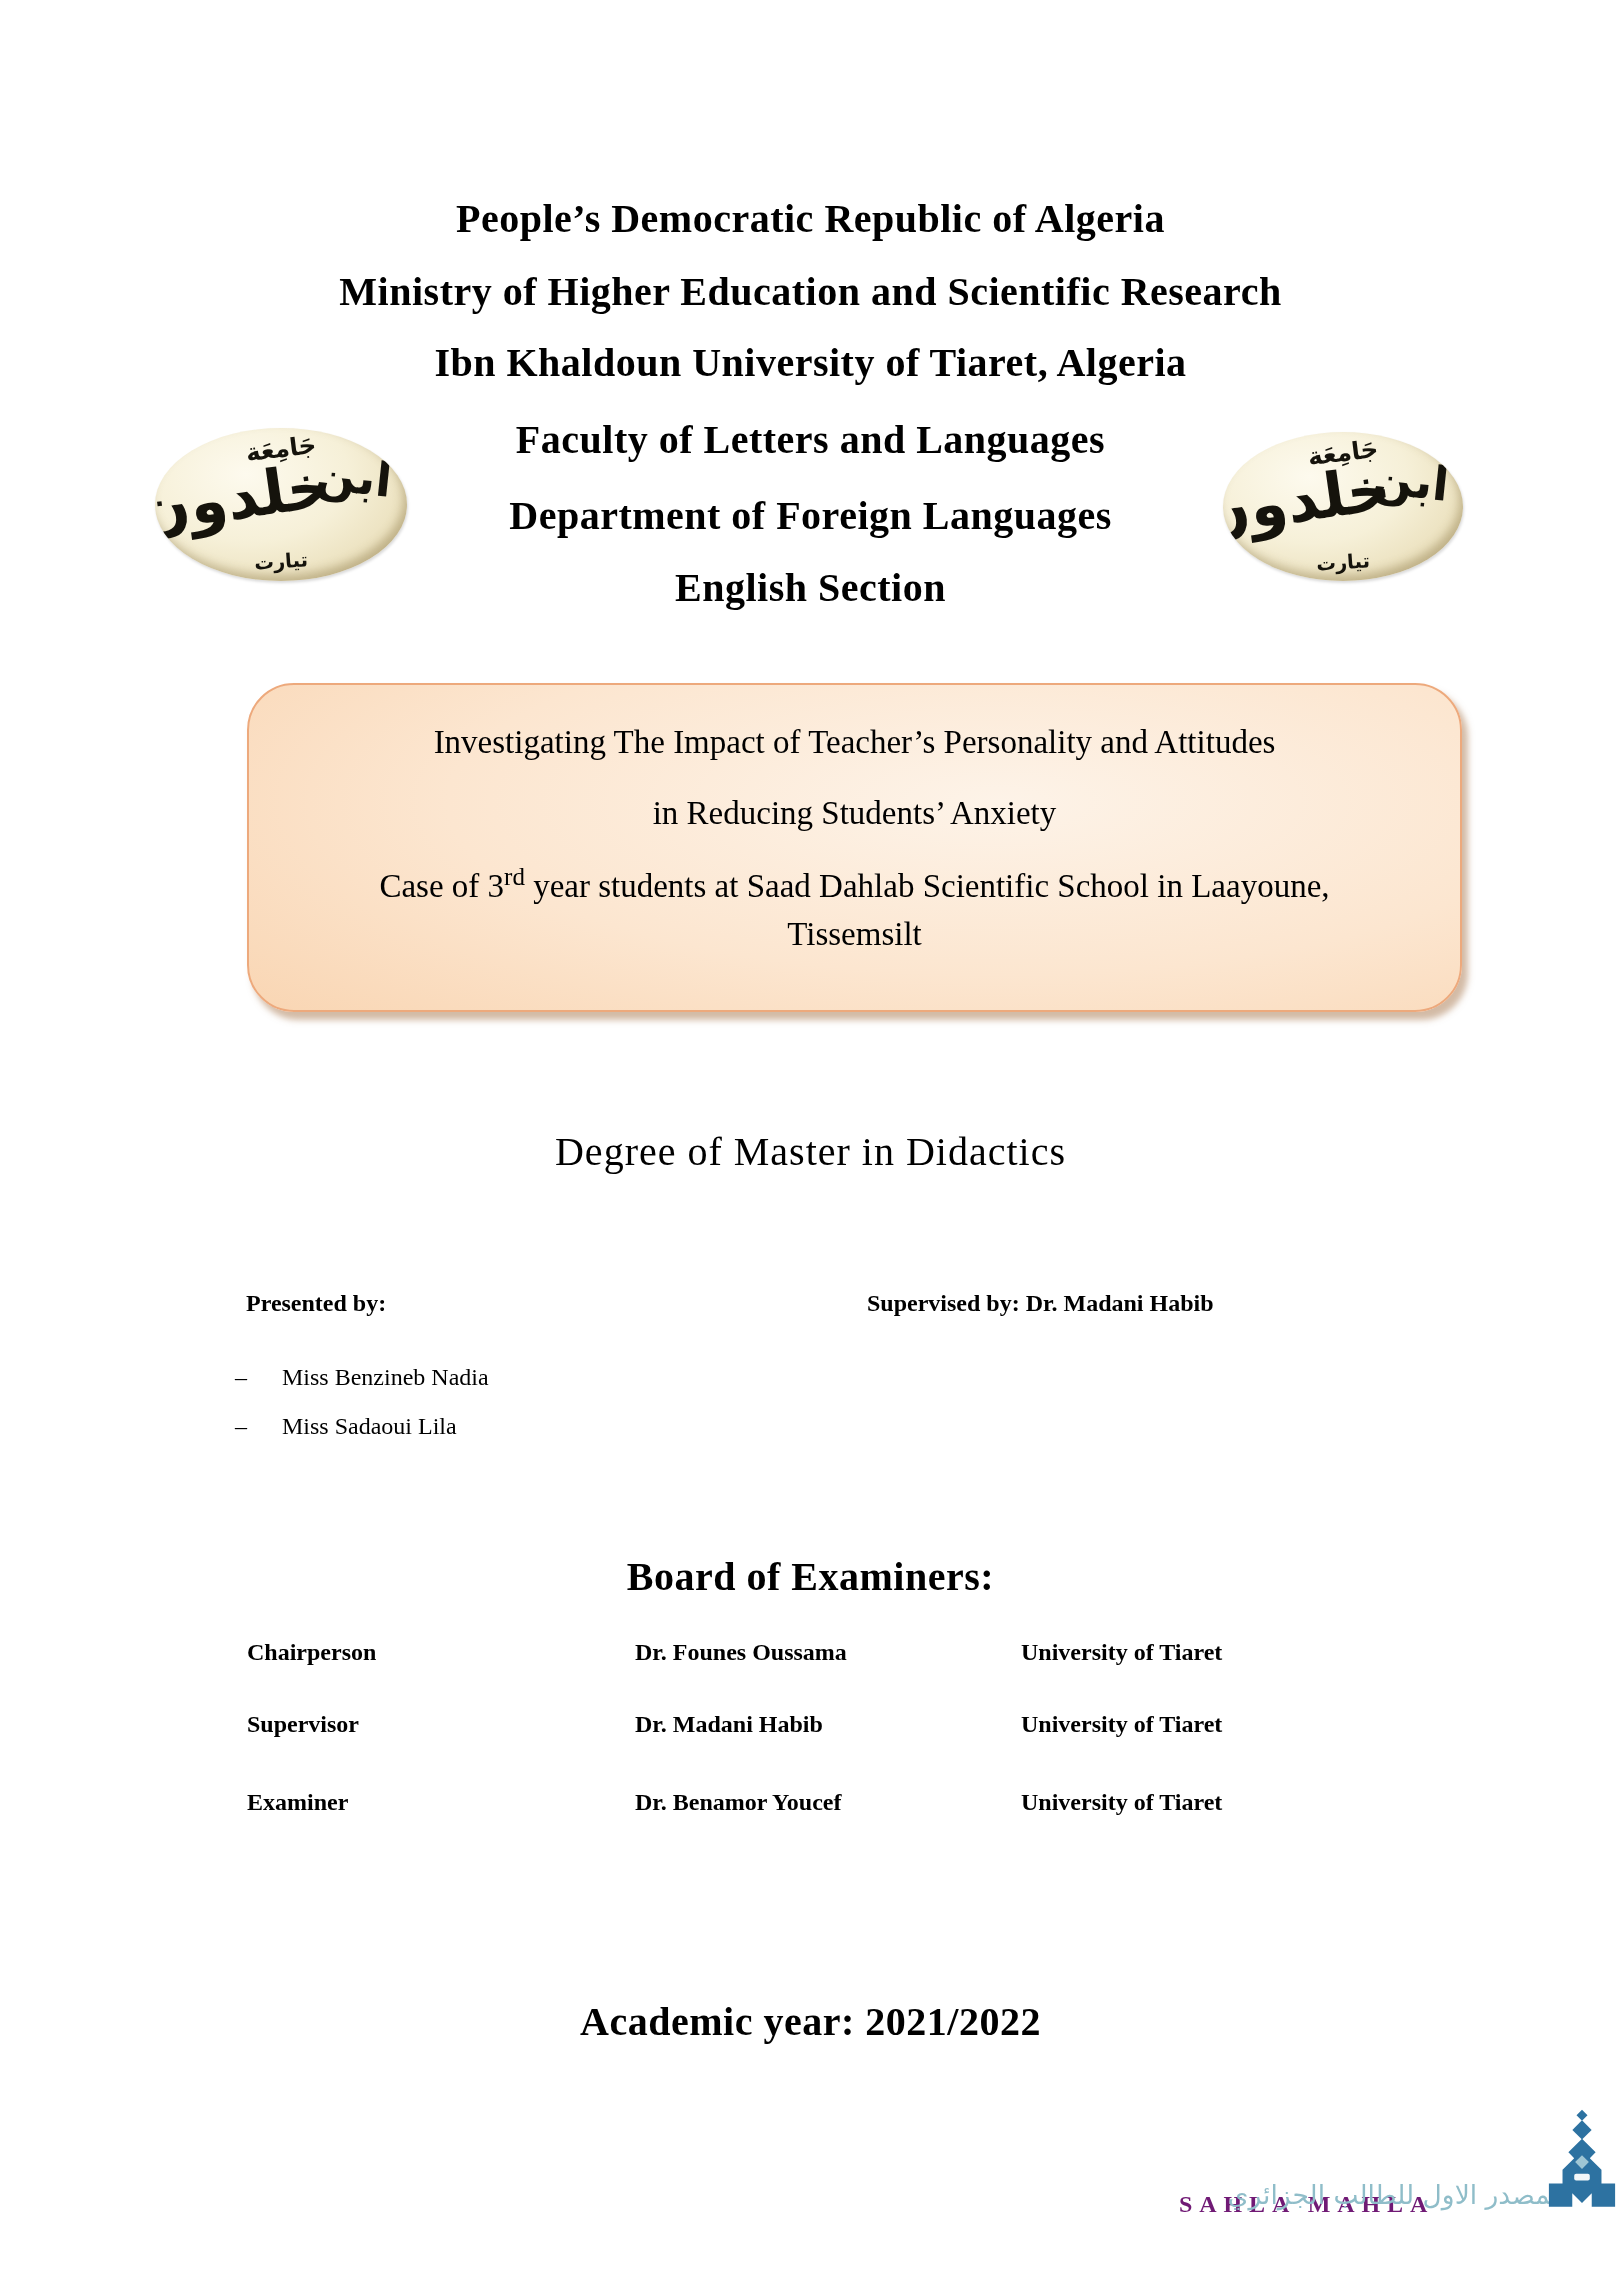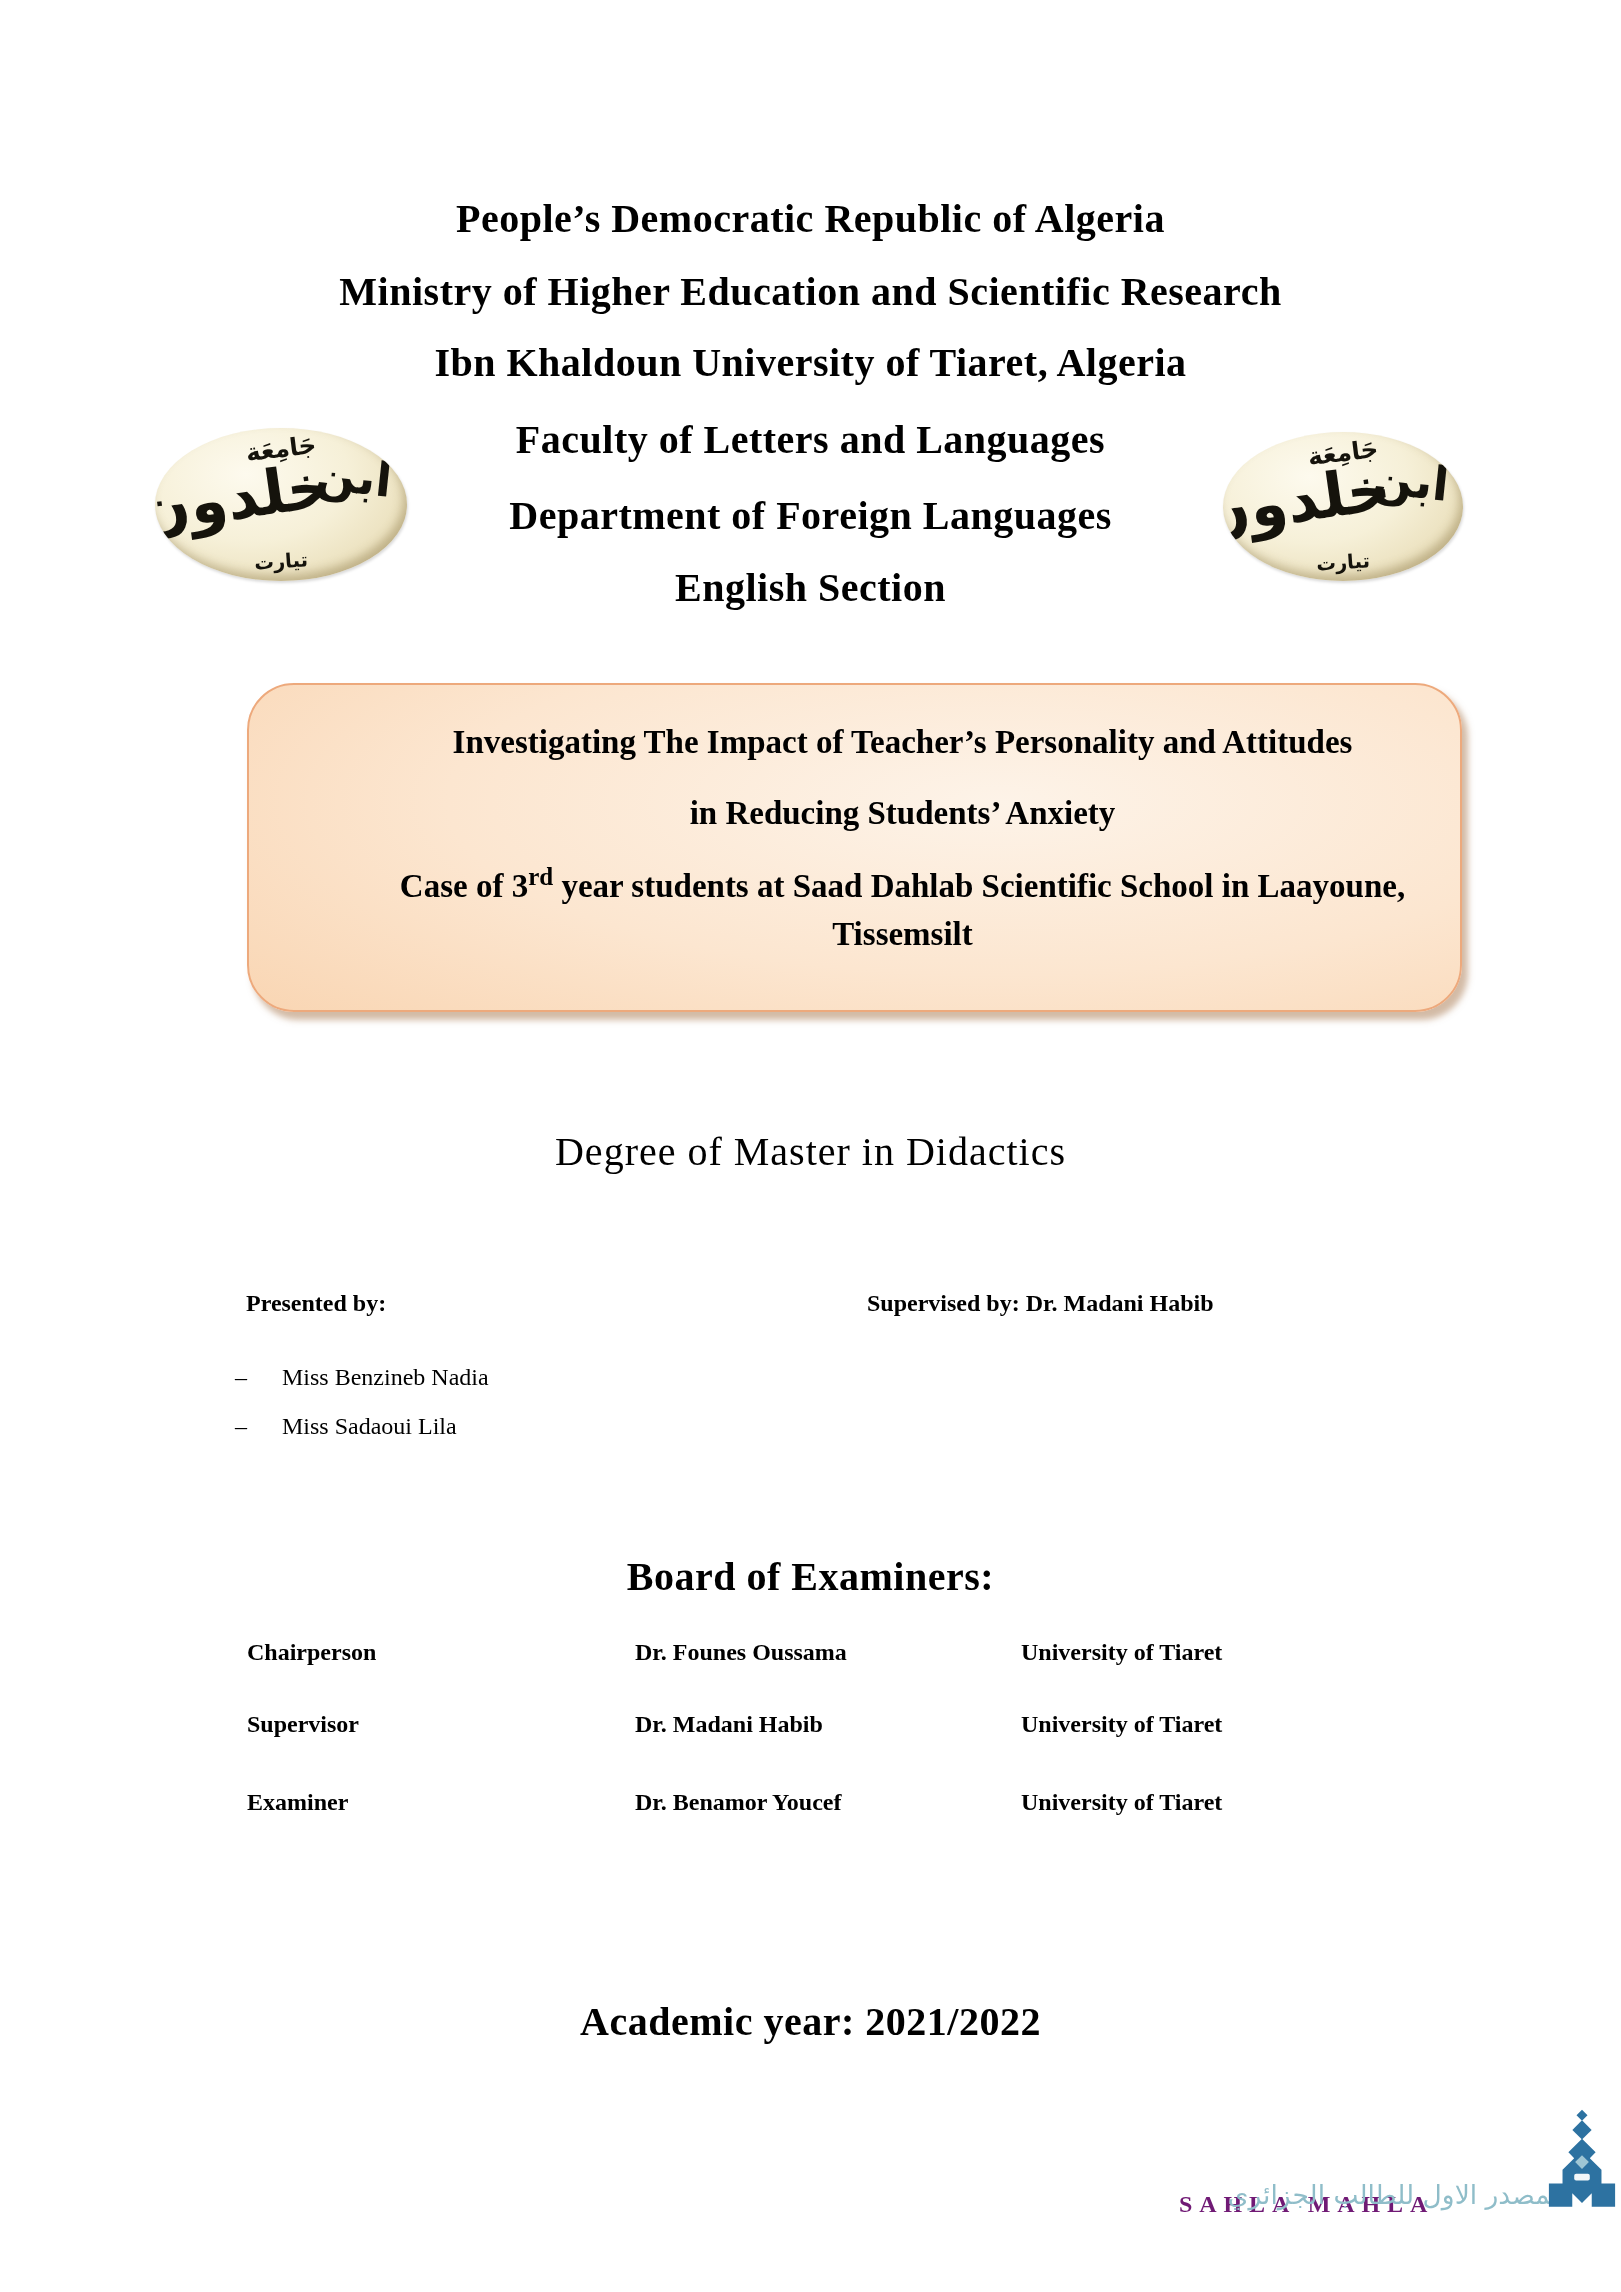--- a/index.html
+++ b/index.html
@@ -41,22 +41,22 @@
     position:absolute;
     left:247px;top:683px;width:1215px;height:329px;
     box-sizing:border-box;
     border:2.9px solid #eda97c;
     border-radius:47px;
     background:radial-gradient(ellipse 120% 140% at 62% 36%, #fdf3e8 0%, #fce6d0 38%, #f9d5b2 70%, #f5c79d 100%);
     box-shadow:5.9px 7.8px 6.9px rgba(168,120,78,.5);
   }
   .title-box .tline{
     position:absolute;left:0;width:100%;
-    text-align:center;font-weight:bold;
-    font-size:33px;line-height:45px;white-space:nowrap;padding-left:48px;
+    text-align:center;font-weight:normal;
+    font-size:33px;line-height:45px;white-space:nowrap;
   }
   .title-box sup{font-size:25px;vertical-align:super;line-height:0;}
   
   .abs{position:absolute;font-size:24px;line-height:45px;white-space:nowrap;}
   .bold{font-weight:bold;}
   .dash-item .dash{display:inline-block;width:47px;}
   
   .brand-name{
     position:absolute;left:1179px;top:2139px;width:358px;
     font-weight:bold;font-size:24px;line-height:43px;

